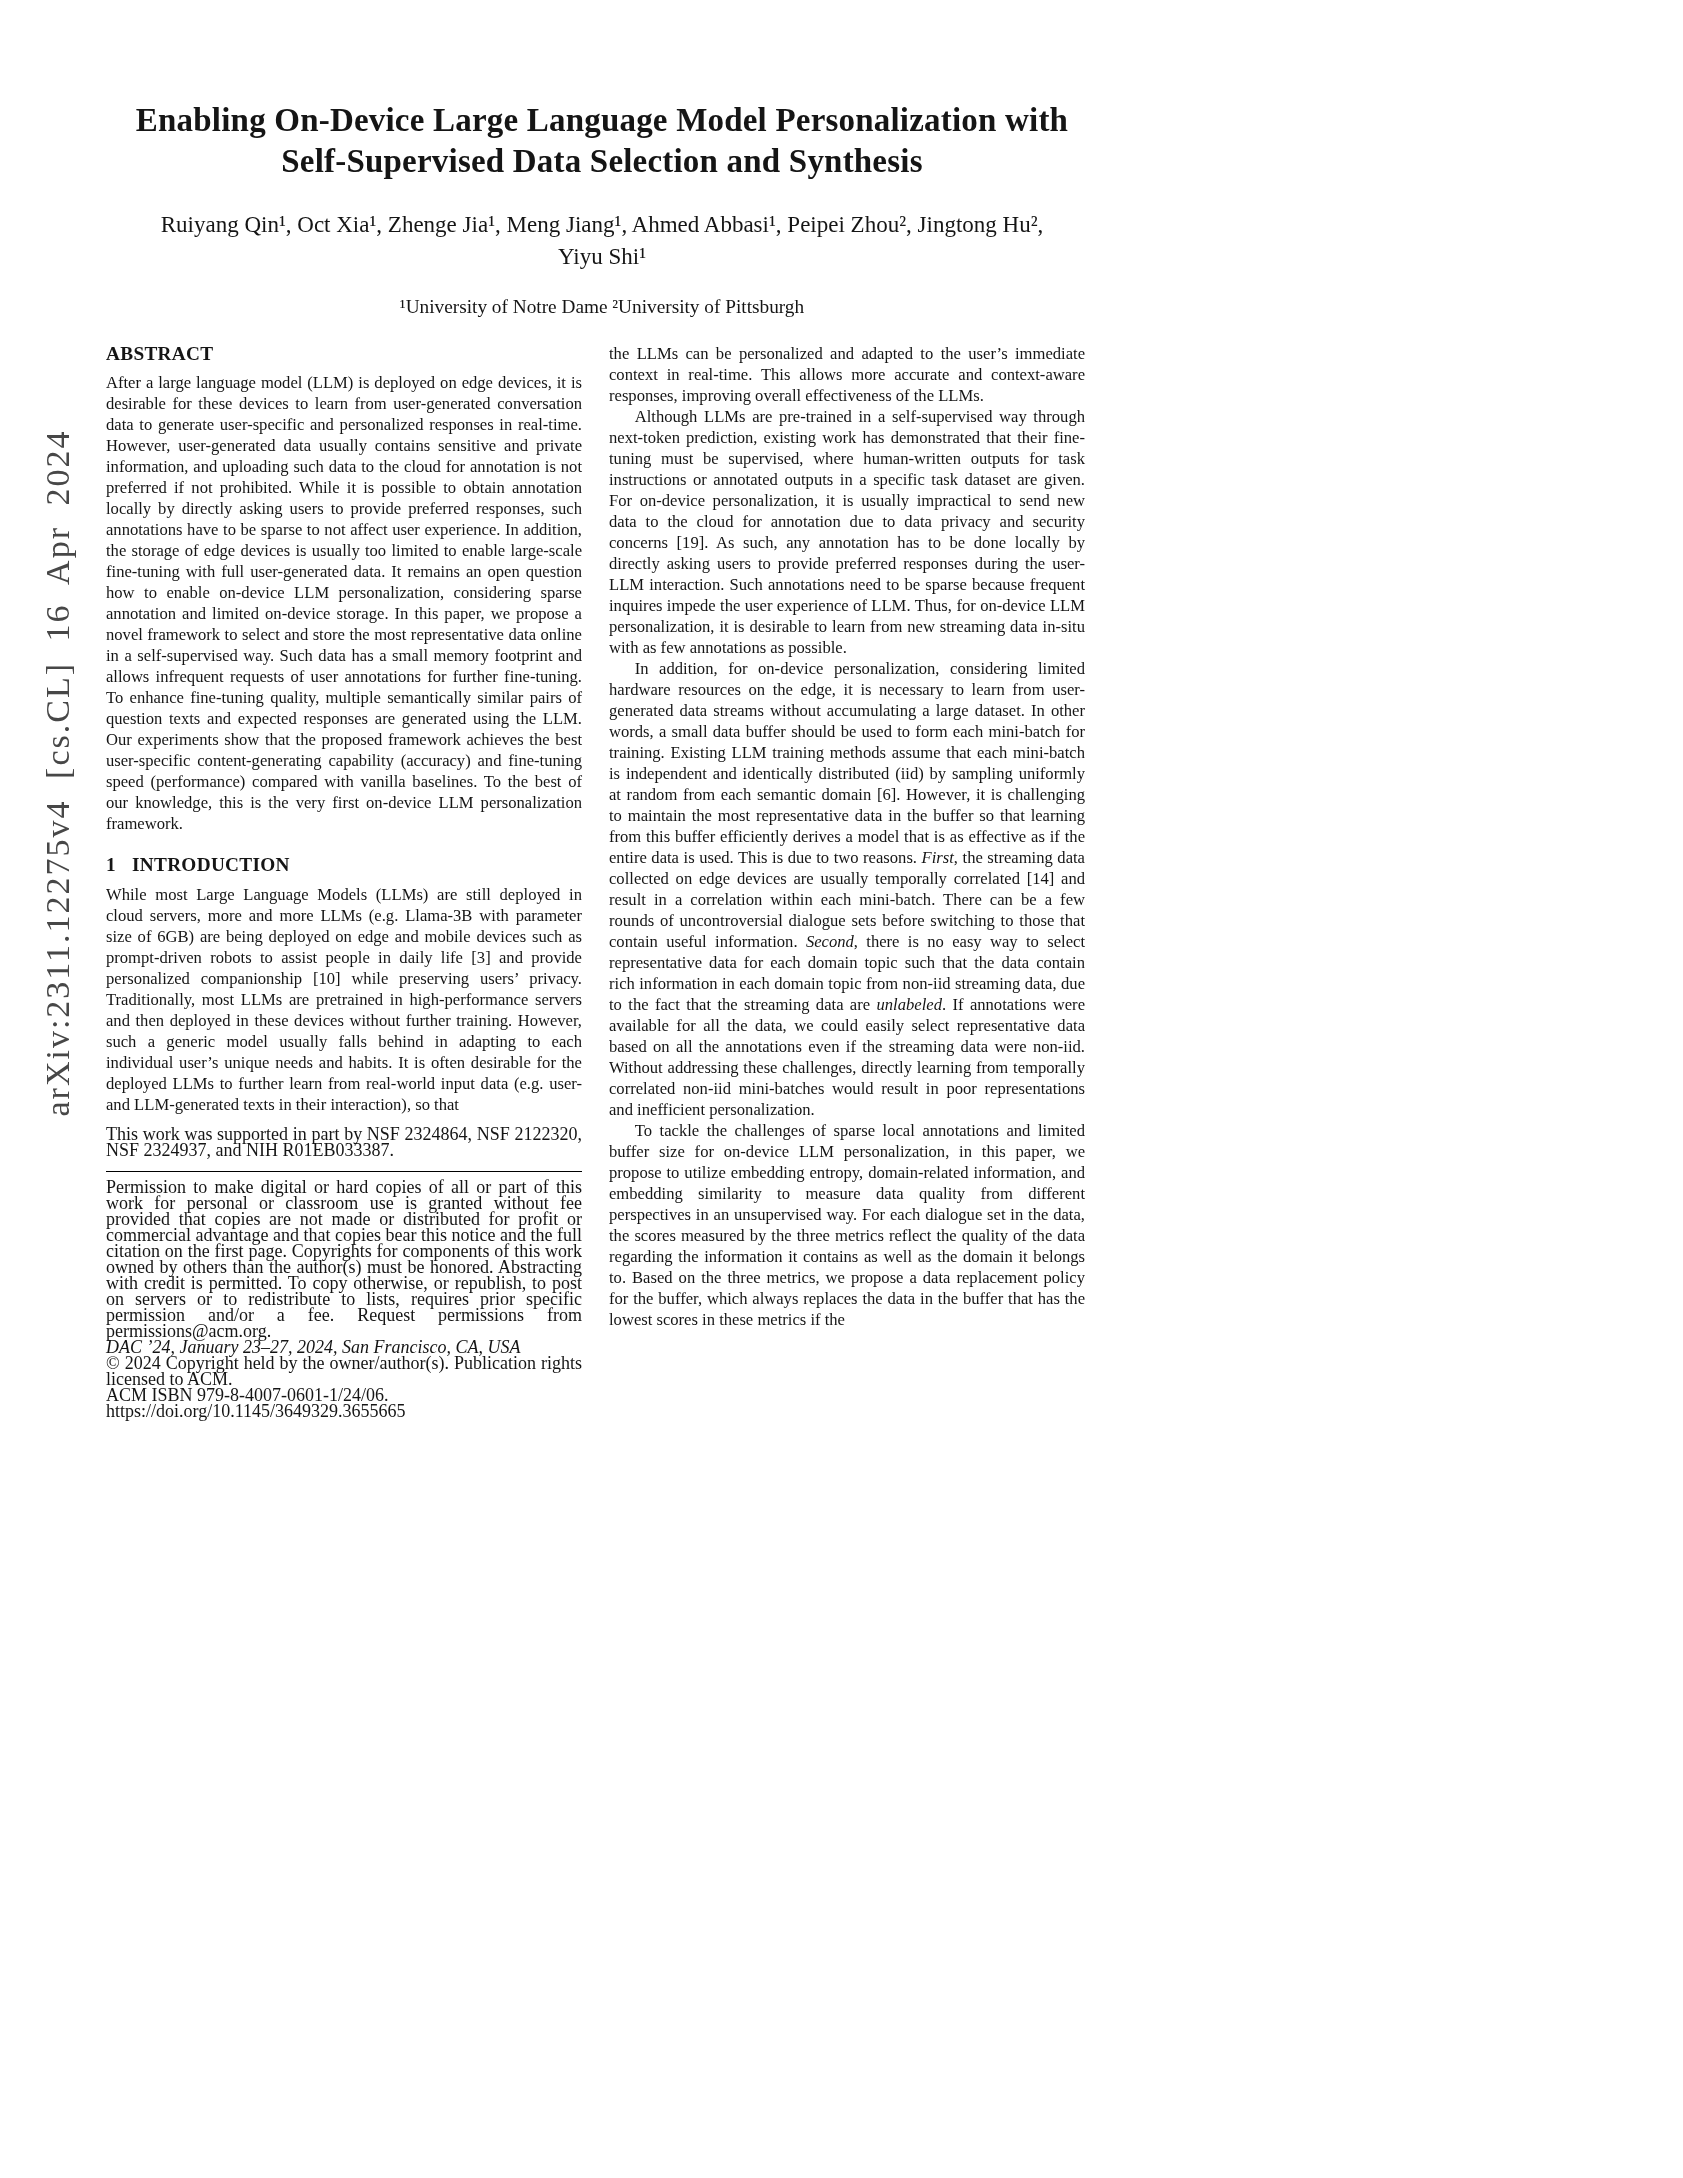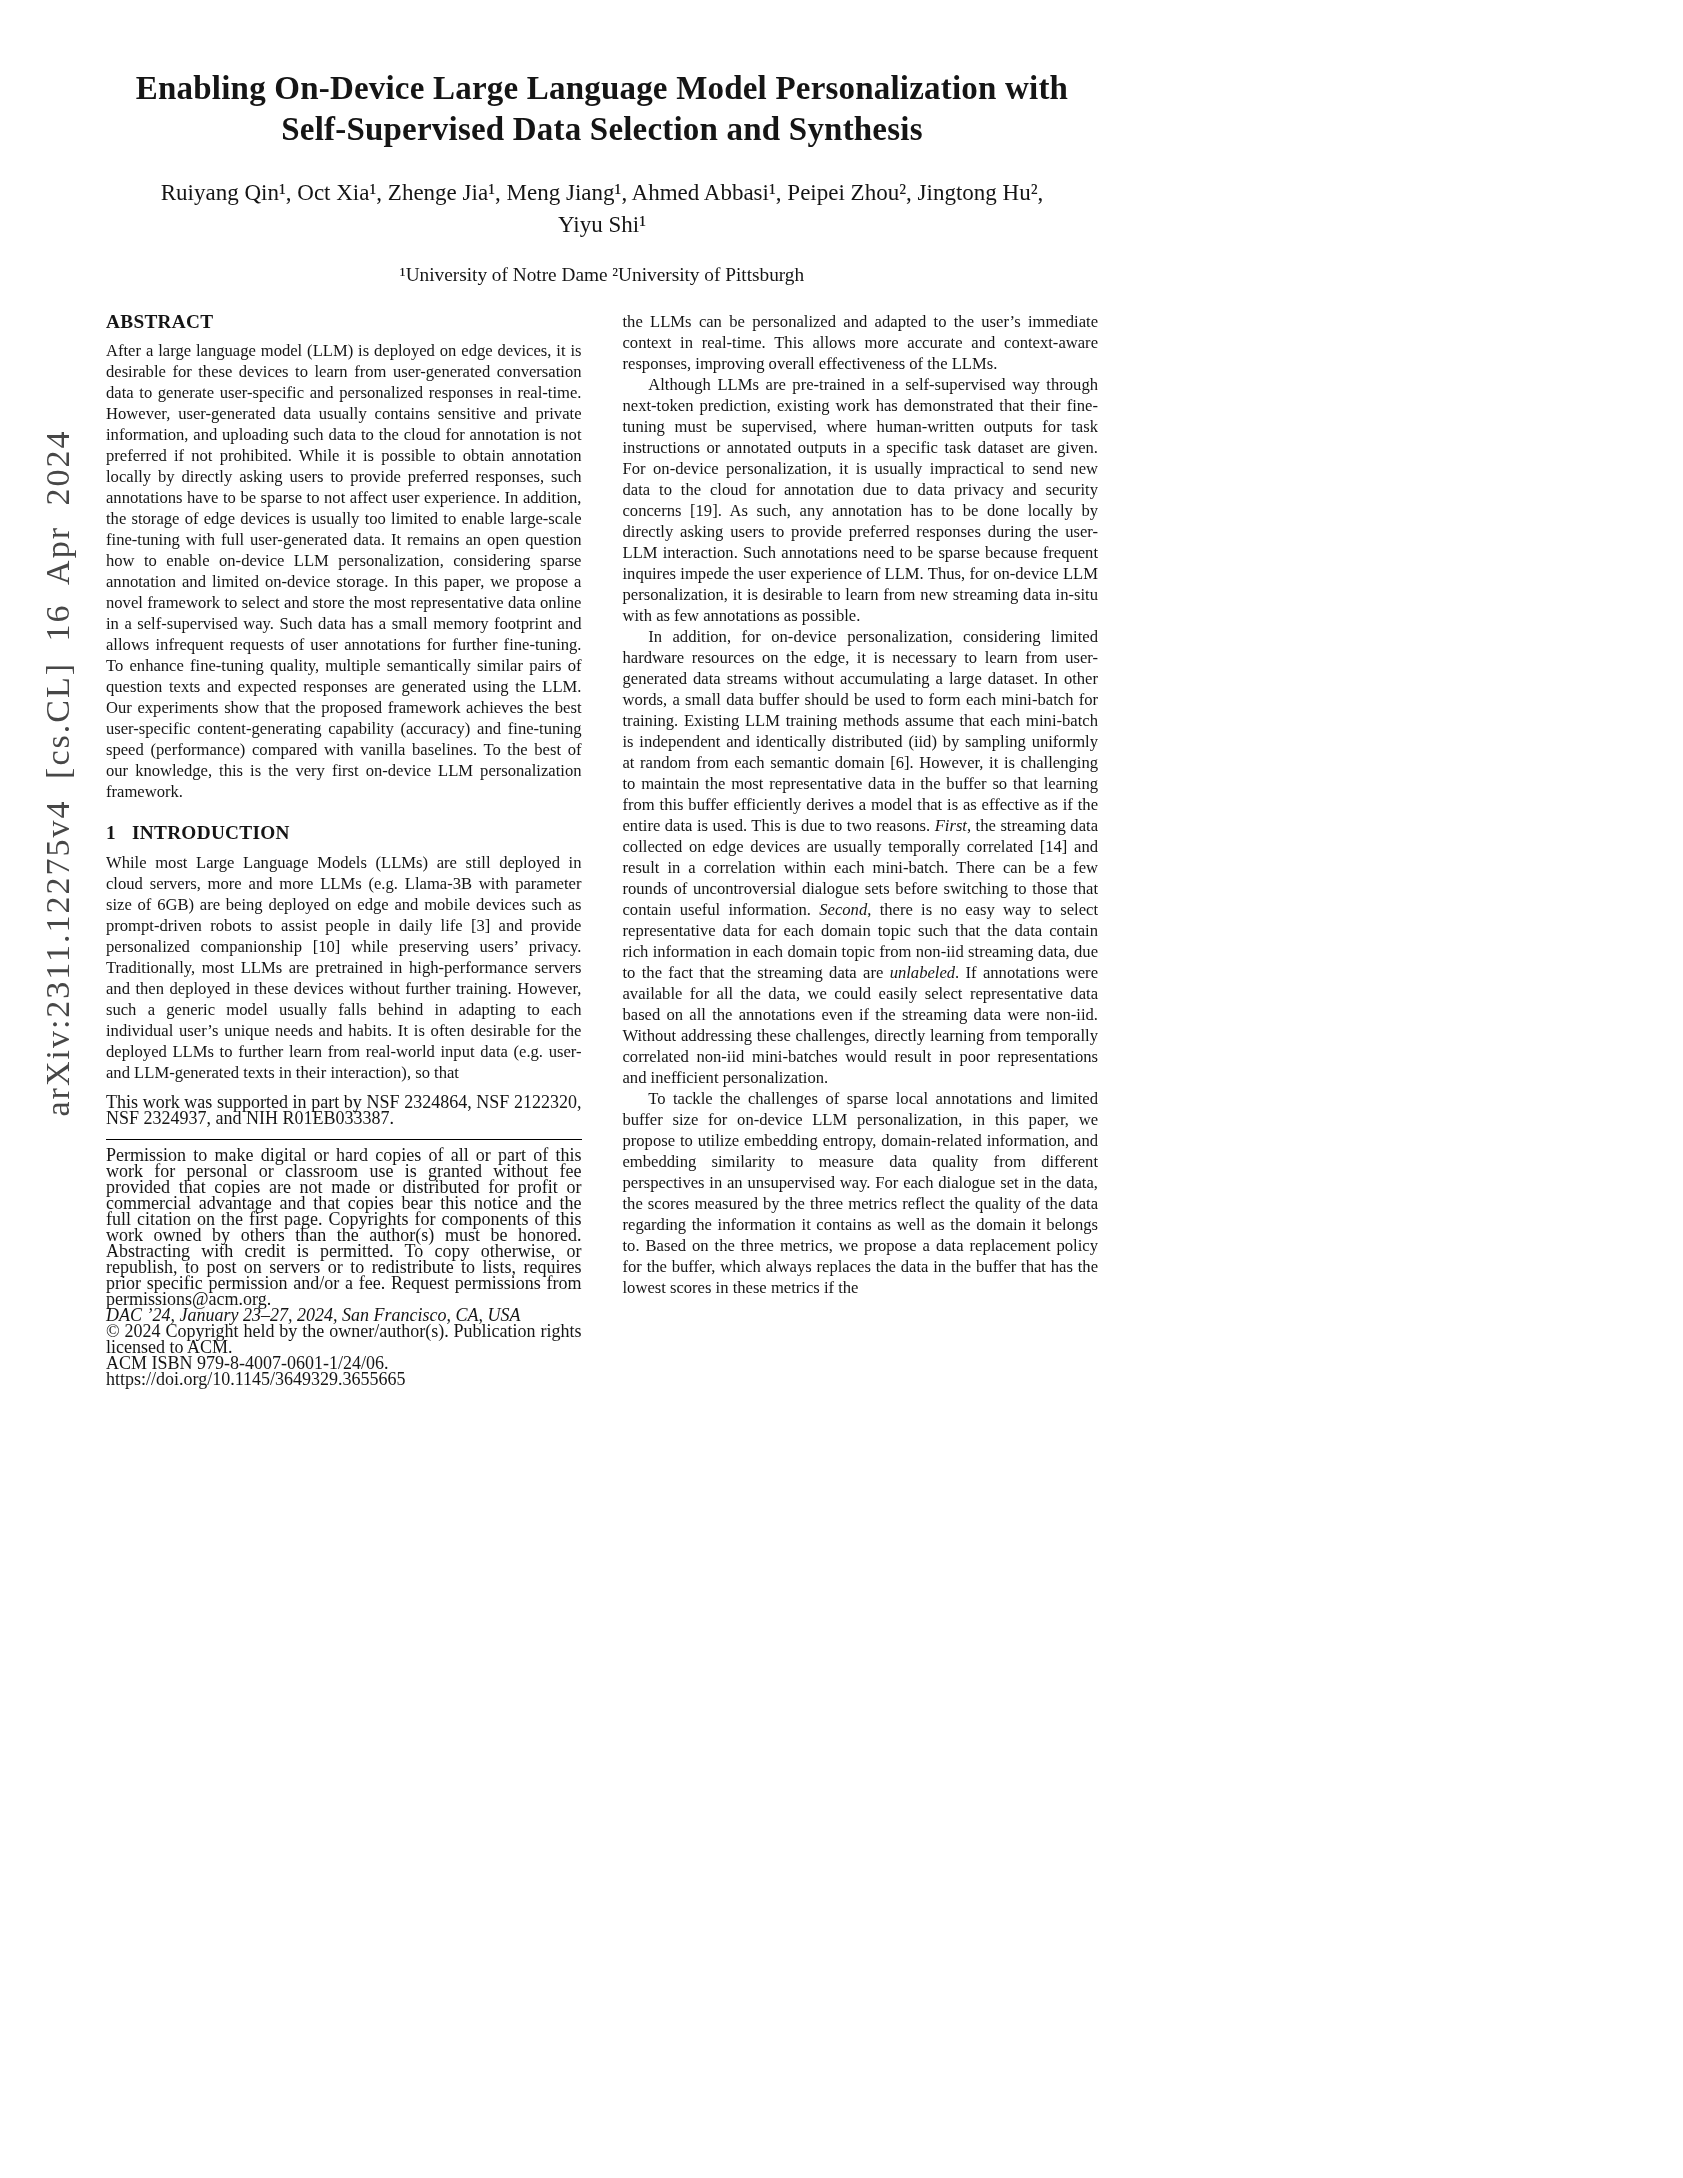--- a/index.html
+++ b/index.html
@@ -12,40 +12,40 @@
     color: #151515;
     font-family: "Liberation Serif", "DejaVu Serif", serif;
     overflow: hidden;
   }
   .content {
     position: absolute;
     left: 106px;
     top: 0;
     width: 992px;
   }
-  .paper-header { padding-top: 68px; text-align: center; }
+  .paper-header { padding-top: 100px; text-align: center; }
   .title {
     font-size: 33px;
     font-weight: 700;
     line-height: 1.25;
     letter-spacing: 0.2px;
   }
   .authors {
     margin-top: 26px;
     font-size: 23px;
     line-height: 1.4;
     padding: 0 30px;
   }
   .affiliations {
     margin-top: 23px;
     font-size: 19.3px;
   }
   .columns {
     display: flex;
-    gap: 41px;
+    gap: 27px;
     margin-top: 25px;
   }
   .col {
     width: 476px;
     font-size: 16.6px;
     line-height: 21px;
     text-align: justify;
   }
   .para { text-align: justify; }
   .para.indent { text-indent: 1.55em; }

